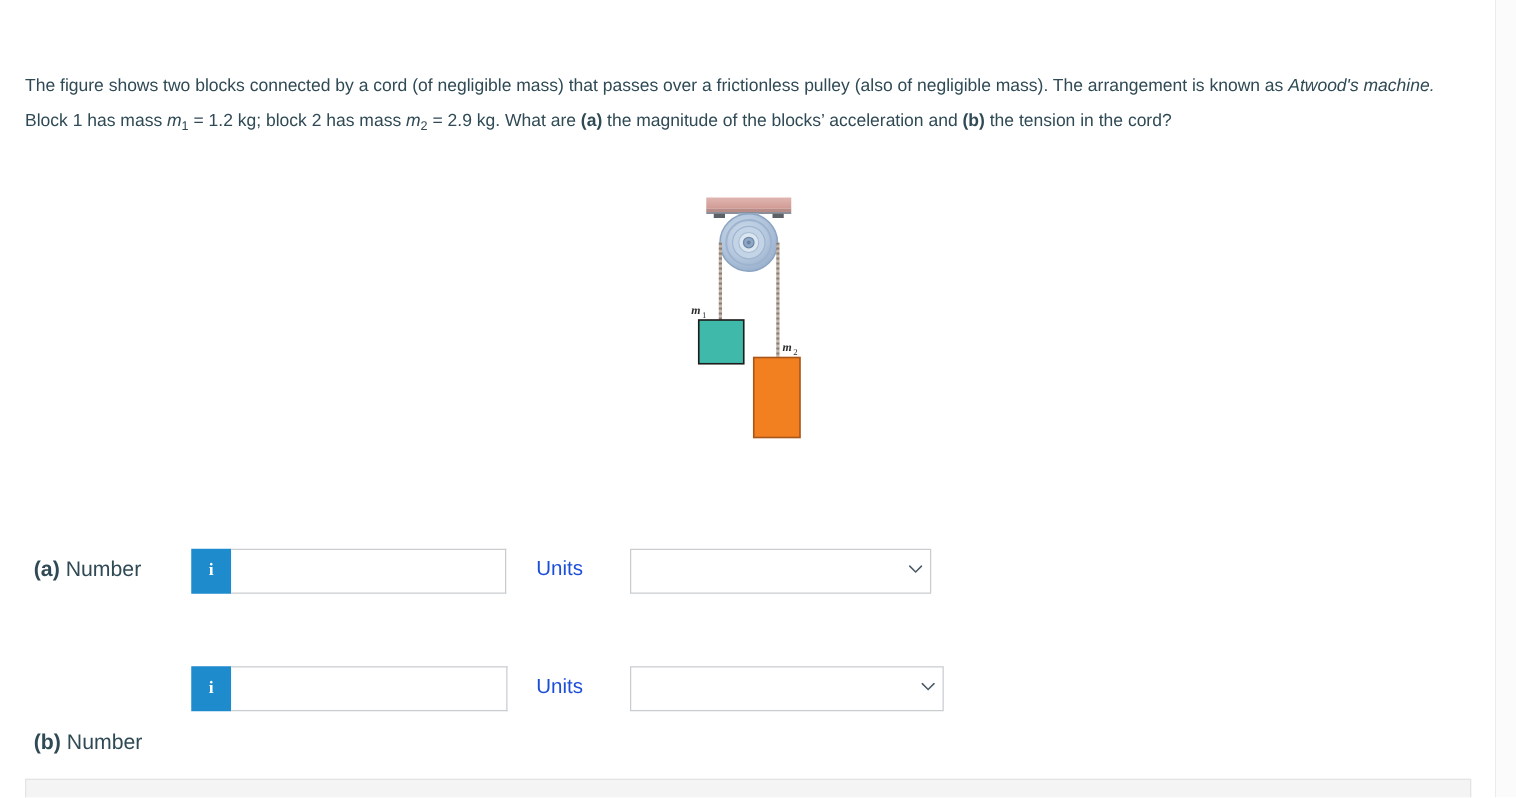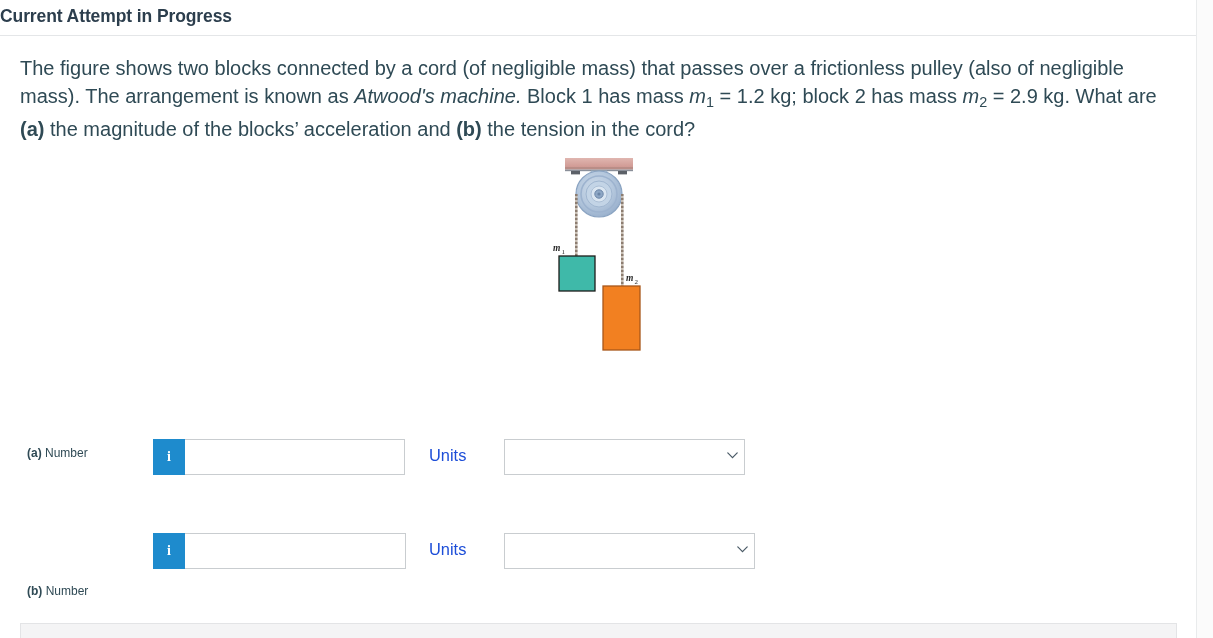--- a/index.html
+++ b/index.html
@@ -48,21 +48,21 @@
     left: 1197px; top: 0;
     width: 16px; height: 638px;
     background: #fbfbfb;
   }
 
   
   .question-body {
     position: absolute;
     left: 20px; top: 55px;
     width: 1160px;
-    font-size: 20px;
+    font-size: 14px;
     line-height: 27.6px;
     color: #2f4a55;
   }
   .question-body i { font-style: italic; }
   .question-body b { font-weight: bold; }
   .var { font-style: italic; }
   .var sub {
     font-style: normal;
     font-size: 0.72em;
     vertical-align: -0.28em;
@@ -78,21 +78,21 @@
   .fig-svg { display: block; }
 
   
   .answer-row { position: absolute; height: 36px; }
   .row-a { left: 0px; top: 439px; }
   .row-b { left: 0px; top: 533px; }
 
   .ans-label {
     position: absolute;
     top: 7px;
-    font-size: 12px;
+    font-size: 17px;
     color: #2f4a55;
     white-space: nowrap;
   }
   .ans-label b { font-weight: bold; }
   .label-a { left: 27px; }
   .label-b { left: 27px; margin-top: 44px; }
 
   .number-group {
     position: absolute;
     top: 0;
@@ -176,23 +176,20 @@
     height: 40px;
     background: #f4f4f5;
     border: 1px solid #e3e4e6;
   }
 </style>
 </head>
 <body>
 
 <div id="page">
 
-  <div class="attempt-header">
-    <div class="attempt-title">Current Attempt in Progress</div>
-  </div>
 
   <div class="question-body">
     <span>The figure shows two blocks connected by a cord (of negligible mass) that passes over a frictionless pulley (also of negligible mass). The arrangement is known as </span><i>Atwood's machine.</i><span> Block 1 has mass </span><span class="var"><span>m</span><sub>1</sub></span><span> = 1.2 kg; block 2 has mass </span><span class="var"><span>m</span><sub>2</sub></span><span> = 2.9 kg. What are </span><b>(a)</b><span> the magnitude of the blocks’ acceleration and </span><b>(b)</b><span> the tension in the cord?</span>
   </div>
 
   <div class="figure-wrap">
     <svg class="fig-svg" width="140" height="215" viewBox="0 0 140 215">
       <defs>
         <radialGradient id="wheelGrad" cx="42%" cy="38%" r="70%">
           <stop offset="0%" stop-color="#cfdcea"></stop>

